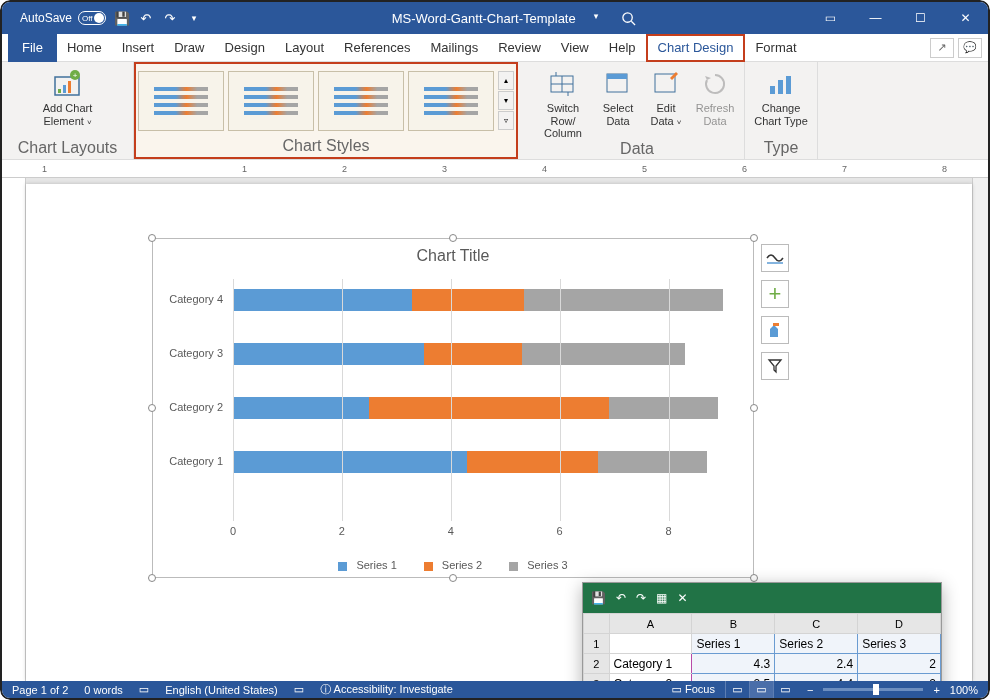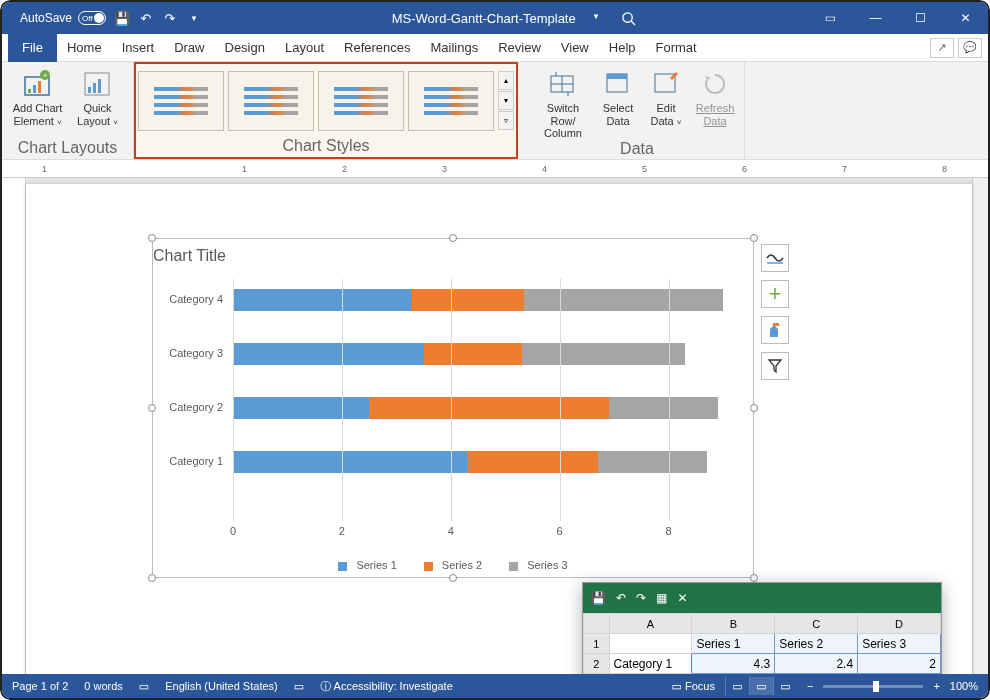--- a/index.html
+++ b/index.html
@@ -52,21 +52,21 @@
 
 
 .chart-obj { position:absolute; left:126px; top:54px; width:602px; height:340px; border:1px solid #bbb; background:#fff;}
 .chart-handle { position:absolute; width:8px; height:8px; background:#fff; border:1px solid #888; border-radius:50%;}
 .ch-n { top:-5px; left:50%; transform:translateX(-50%);}
 .ch-s { bottom:-5px; left:50%; transform:translateX(-50%);}
 .ch-w { left:-5px; top:50%; transform:translateY(-50%);}
 .ch-e { right:-5px; top:50%; transform:translateY(-50%);}
 .ch-nw{top:-5px;left:-5px;} .ch-ne{top:-5px;right:-5px;} .ch-sw{bottom:-5px;left:-5px;} .ch-se{bottom:-5px;right:-5px;}
 
-.chart-title { text-align:left; font-size:16px; color:#595959; padding:8px 0 4px;}
+.chart-title { text-align:center; font-size:16px; color:#595959; padding:8px 0 4px;}
 .plot { position:absolute; left:50px; top:40px; right:30px; bottom:60px;}
 .catlabel { position:absolute; left:-50px; width:70px; text-align:right; font-size:11px; color:#595959;}
 .barrow { position:absolute; left:30px; right:0; height:22px; display:flex;}
 .barseg { height:100%;}
 .s1{background:#5b9bd5;} .s2{background:#ed7d31;} .s3{background:#a5a5a5;}
 .xaxis { position:absolute; left:80px; right:30px; bottom:38px; height:14px; font-size:11px; color:#595959;}
 .xtick { position:absolute; transform:translateX(-50%);}
 .gridline { position:absolute; top:40px; bottom:56px; width:1px; background:#d9d9d9;}
 .legend { position:absolute; bottom:6px; left:0; right:0; text-align:center; font-size:11px; color:#595959;}
 .legend span { margin: 0 6px;}
@@ -83,21 +83,21 @@
 .excel-grid { position:relative; font-size:12px;}
 .excel-grid table { border-collapse:collapse; width:100%;}
 .excel-grid th, .excel-grid td { border:1px solid #d4d4d4; height:20px; padding:0 4px; font-weight:normal;}
 .excel-grid th { background:#e6e6e6; text-align:center; font-size:11px;}
 .excel-grid .rowhdr { background:#e6e6e6; text-align:center; width:24px;}
 .excel-grid td { text-align:right;}
 .excel-grid td.cat { text-align:left;}
 .data-range { background:#f0f4fa;}
 
 
-.statusbar { height:24px; background:#2b579a; color:#fff; font-size:11px; display:flex; align-items:center; padding:0 10px; gap:16px;}
+.statusbar { height:17px; background:#2b579a; color:#fff; font-size:11px; display:flex; align-items:center; padding:0 10px; gap:16px;}
 .statusbar .right { margin-left:auto; display:flex; align-items:center; gap:10px;}
 .zoom-slider { width:100px; height:3px; background:#6c8ebf; position:relative;}
 .zoom-slider::after { content:""; position:absolute; left:50%; top:-4px; width:6px; height:11px; background:#fff;}
 .view-btns { display:flex;}
 .view-btns div { width:24px; height:18px; display:flex; align-items:center; justify-content:center; border-left:1px solid #5d7eb3;}
 
 svg { display:block;}
 </style>
 </head>
 <body>
@@ -140,20 +140,23 @@
     <div class="tab">Home</div>
     <div class="tab">Insert</div>
     <div class="tab">Draw</div>
     <div class="tab">Design</div>
     <div class="tab">Layout</div>
     <div class="tab">References</div>
     <div class="tab">Mailings</div>
     <div class="tab">Review</div>
     <div class="tab">View</div>
     <div class="tab">Help</div>
+    <div class="tab active">
+        <span class="active-inner">Chart Design</span>
+      </div>
     <div class="tab">Format</div>
     <div class="right-icons">
       <div class="ic">↗</div>
       <div class="ic">💬</div>
     </div>
   </div>
 
   <div class="ribbon">
 
     <div style="display:flex;">
@@ -165,31 +168,20 @@
                   <rect x="2" y="8" width="24" height="18" fill="none" stroke="#41719c" stroke-width="1.5"></rect>
                   <rect x="5" y="20" width="3" height="4" fill="#70ad47"></rect>
                   <rect x="10" y="16" width="3" height="8" fill="#5b9bd5"></rect>
                   <rect x="15" y="12" width="3" height="12" fill="#ed7d31"></rect>
                   <circle cx="22" cy="6" r="5" fill="#70ad47"></circle>
                   <text x="22" y="9" font-size="8" fill="#fff" text-anchor="middle">+</text>
                 </svg>
               </div>
           <div class="lbl"><span>Add Chart Element</span> <span style="font-size:8px;">˅</span></div>
         </div>
-        <div class="big-btn">
-          <div class="ic">
-                <svg width="30" height="30">
-                  <rect x="2" y="4" width="24" height="22" fill="none" stroke="#888"></rect>
-                  <rect x="5" y="18" width="3" height="6" fill="#5b9bd5"></rect>
-                  <rect x="10" y="14" width="3" height="10" fill="#5b9bd5"></rect>
-                  <rect x="15" y="10" width="3" height="14" fill="#5b9bd5"></rect>
-                </svg>
-              </div>
-          <div class="lbl"><span>Quick Layout</span> <span style="font-size:8px;">˅</span></div>
-        </div>
       </div>
       <div class="group-label">Chart Layouts</div>
     </div>
     <div class="group highlight-group" style="flex-direction:row; padding:2px;">
       <div style="display:flex; flex-direction:column; align-items:center;">
         <div class="styles-gallery">
           <div class="style-thumb">
                 <div class="bar"></div>
                 <div class="bar"></div>
                 <div class="bar"></div>
@@ -247,33 +239,48 @@
           </div>
         <div class="big-btn" style="width:40px;">
             <div class="ic">
               <svg width="28" height="28">
                 <rect x="3" y="4" width="20" height="18" fill="none" stroke="#41719c"></rect>
                 <path d="M18 8 L24 2 L26 4 L20 10Z" fill="#ed7d31"></path>
               </svg>
             </div>
             <div class="lbl"><span>Edit Data</span> <span style="font-size:8px;">˅</span></div>
           </div>
-        <div class="big-btn" style="width:46px; opacity:0.5;text-decoration:underline;">
+        <div class="big-btn" style="width:46px; opacity:0.5;">
             <div class="ic">
               <svg width="28" height="28">
                 <path d="M14 5 A9 9 0 1 1 6 10" fill="none" stroke="#888" stroke-width="2"></path>
                 <path d="M4 6 L6 10 L10 8Z" fill="#888"></path>
               </svg>
             </div>
             <div class="lbl">Refresh Data</div>
           </div>
       </div>
       <div class="group-label">Data</div>
     </div>
 
+    <div class="group">
+      <div class="group-content">
+        <div class="big-btn" style="width:60px;">
+            <div class="ic">
+              <svg width="30" height="28">
+                <rect x="4" y="16" width="5" height="8" fill="#5b9bd5"></rect>
+                <rect x="12" y="10" width="5" height="14" fill="#5b9bd5"></rect>
+                <rect x="20" y="6" width="5" height="18" fill="#5b9bd5"></rect>
+              </svg>
+            </div>
+            <div class="lbl">Change Chart Type</div>
+          </div>
+      </div>
+      <div class="group-label">Type</div>
+    </div>
   </div>
 
   <div class="ruler-h">
     <span style="position:absolute; left:40px;">1</span>
     <span style="position:absolute; left:240px;">1</span>
     <span style="position:absolute; left:340px;">2</span>
     <span style="position:absolute; left:440px;">3</span>
     <span style="position:absolute; left:540px;">4</span>
     <span style="position:absolute; left:640px;">5</span>
     <span style="position:absolute; left:740px;">6</span>

